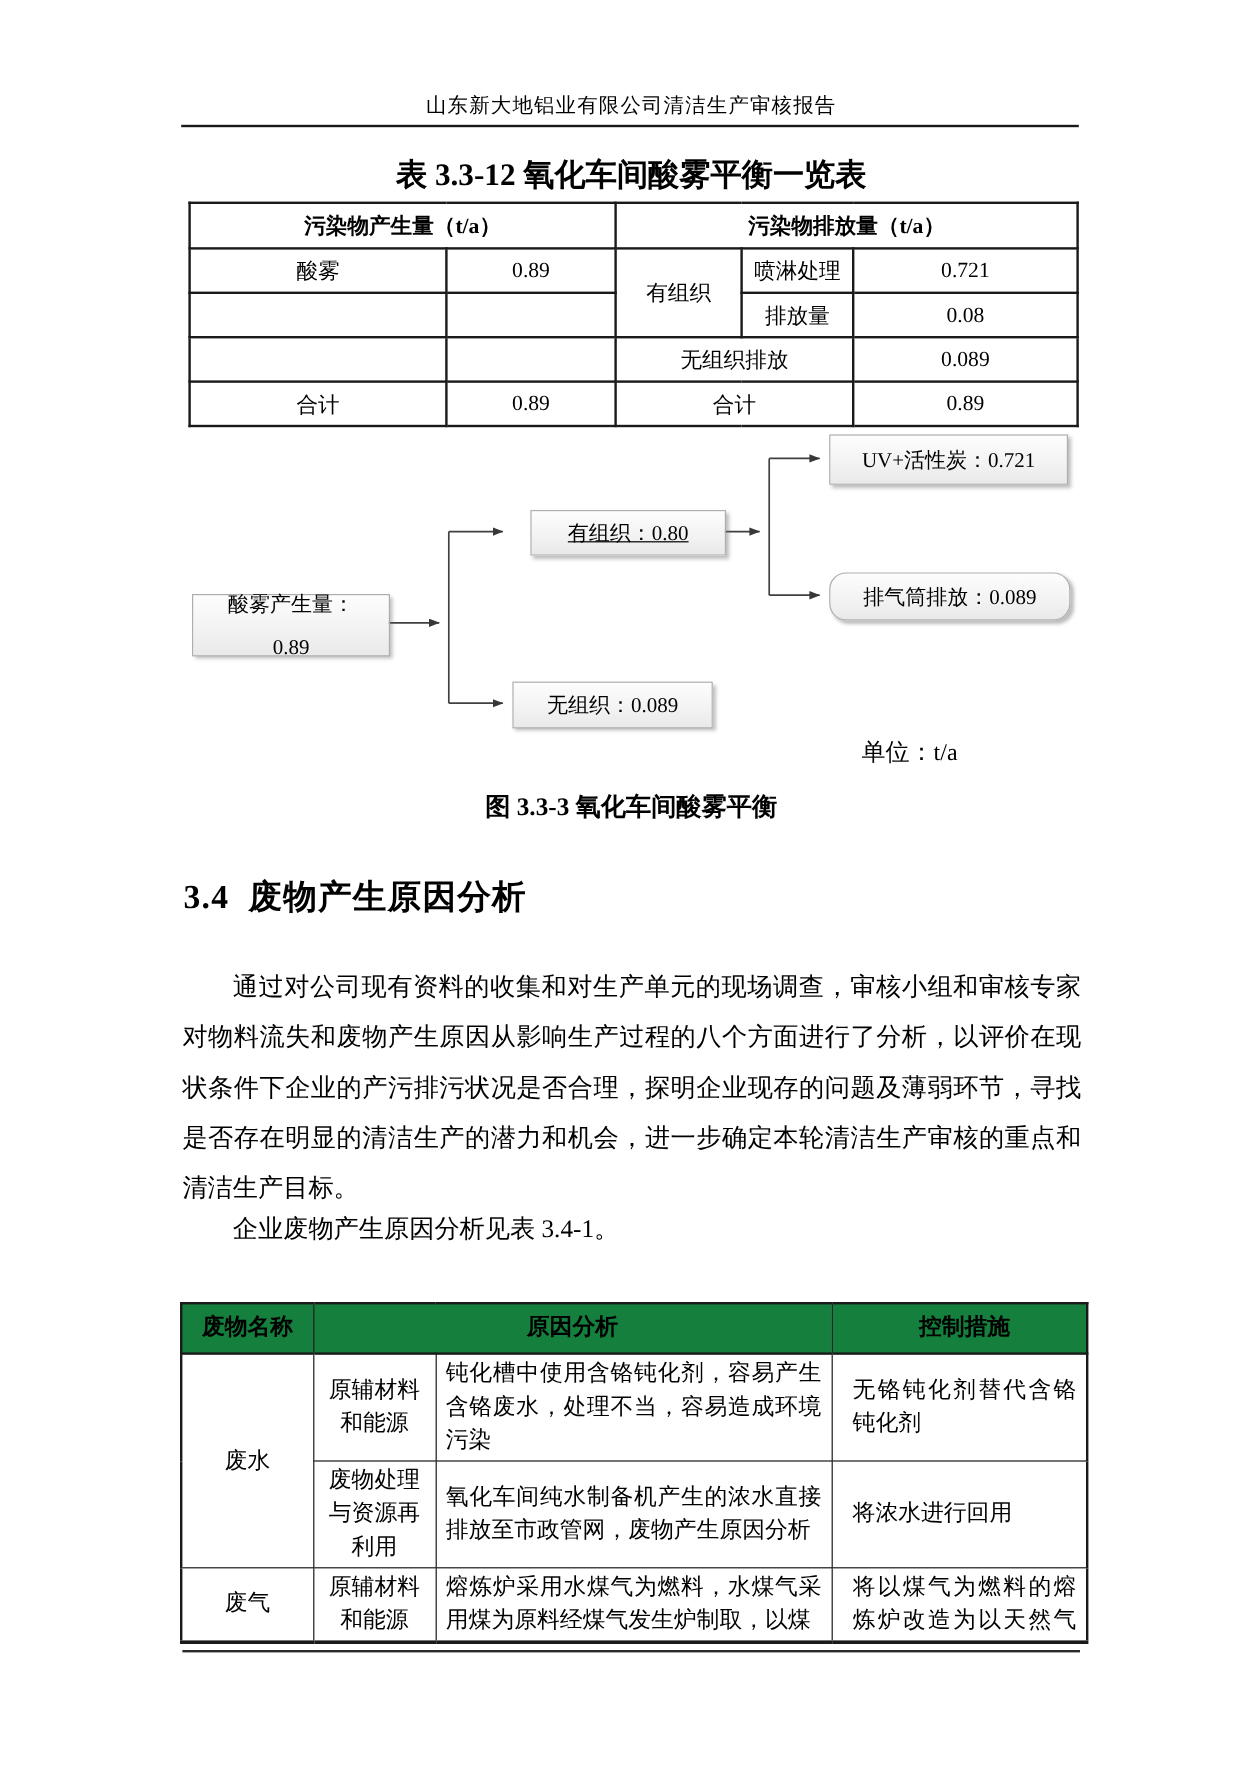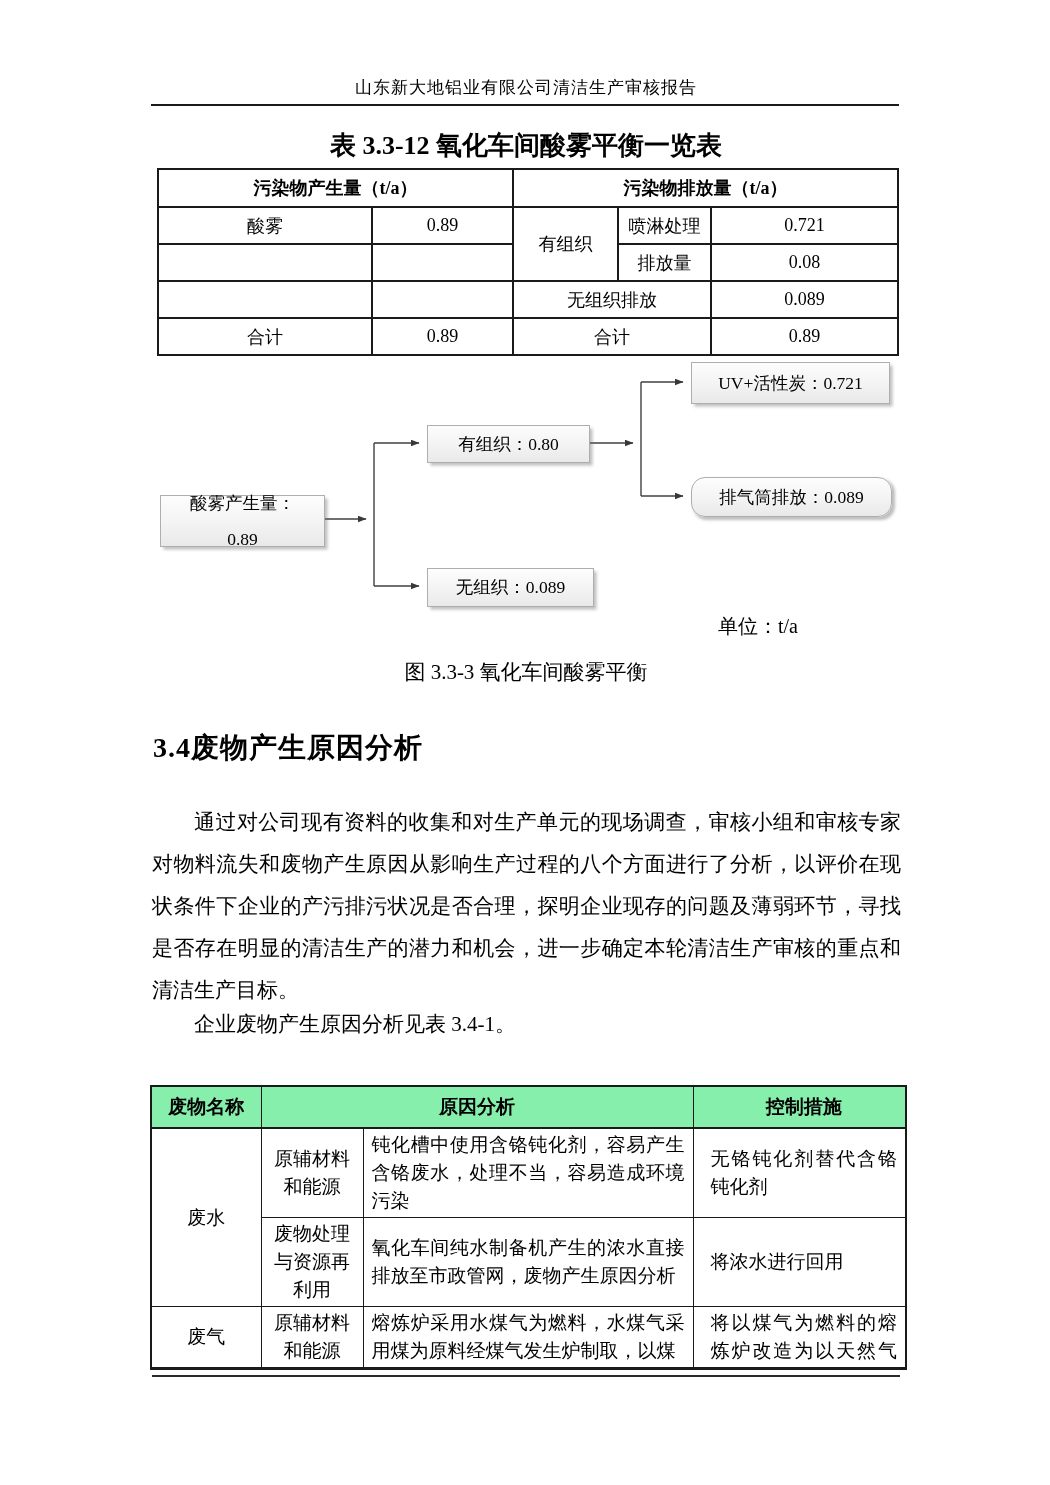--- a/index.html
+++ b/index.html
@@ -21,26 +21,26 @@
     position: absolute; top: 104px; left: 151px; width: 748px;
     border-top: 2px solid #1a1a1a; height: 0;
   }
   
   .table-caption {
     position: absolute; left: 152px; width: 748px;
     text-align: center; font-weight: bold; font-size: 26px;
   }
   .caption-1 { top: 128px; }
   .figure-caption { position: absolute; top: 658px; left: 152px; width: 748px;
-    text-align: center; font-weight: normal; font-size: 21px; }
+    text-align: center; font-weight: bold; font-size: 21px; }
   .section-heading {
     position: absolute; top: 729px; left: 153px;
     font-weight: bold; font-size: 28px; letter-spacing: 1px;
   }
-  .section-heading .sec-no { }
+  .section-heading .sec-no { margin-right: 16px; }
   
   .t1 {
     position: absolute; top: 168px; left: 157px;
     border-collapse: collapse; table-layout: fixed;
     width: 740px; font-size: 18px;
   }
   .t1 td, .t1 th { border: 2px solid #1a1a1a; text-align: center; padding: 0; }
   .t1 th { font-weight: bold; height: 36px; }
   .t1 td { height: 35px; }
   
@@ -66,21 +66,21 @@
   .para-2 { top: 1003px; text-align: left; }
   .caption-2 { top: 1047px; }
   
   .t2 {
     position: absolute; top: 1085px; left: 150px;
     border-collapse: collapse; table-layout: fixed;
     width: 755px; font-size: 19px; line-height: 28px;
   }
   .t2 td, .t2 th { border: 1px solid #1a1a1a; padding: 2px 8px; vertical-align: middle; }
   .t2 th {
-    background: #86efac; font-weight: bold; text-align: center;
+    background: #15803d; font-weight: bold; text-align: center;
     height: 36px; border-bottom: 2px solid #1a1a1a;
   }
   .t2 .outer-l { border-left: 2px solid #1a1a1a; }
   .t2 .outer-r { border-right: 2px solid #1a1a1a; padding-left: 17px; }
   .t2 tr:first-child th { border-top: 2px solid #1a1a1a; }
   .t2 tr:last-child td { border-bottom: 3px solid #1a1a1a; }
   .t2 .cat, .t2 .sub { text-align: center; }
   .t2 .cause, .t2 .ctrl { text-align: justify; }
   .t2 .r1 { height: 83px; }
   .t2 .r2 { height: 81px; }
@@ -163,21 +163,21 @@
         <line x1="641" y1="27" x2="641" y2="141"></line>
         <line x1="641" y1="27" x2="683" y2="27" marker-end="url(#arrow)"></line>
         <line x1="641" y1="141" x2="683" y2="141" marker-end="url(#arrow)"></line>
       </g>
     </svg>
 
     <div class="node" style="left:160px; top:140px; width:163px; height:50px;gap:13px;">
       <div>酸雾产生量：</div>
       <div>0.89</div>
     </div>
-    <div class="node" style="left:427px; top:70px; width:161px; height:36px;">有组织：0.80</div>
+    <div class="node" style="left:442px; top:70px; width:161px; height:36px;text-decoration:underline;">有组织：0.80</div>
     <div class="node" style="left:427px; top:213px; width:165px; height:37px;">无组织：0.089</div>
     <div class="node" style="left:691px; top:7px; width:197px; height:40px;">UV+活性炭：0.721</div>
     <div class="node" style="left:691px; top:122px; width:199px; height:38px;border-radius:14px;">排气筒排放：0.089</div>
 
     <div class="unit-note">单位：t/a</div>
   </div>
 
   <div class="figure-caption">图 3.3-3  氧化车间酸雾平衡</div>
 
   <div class="section-heading">

